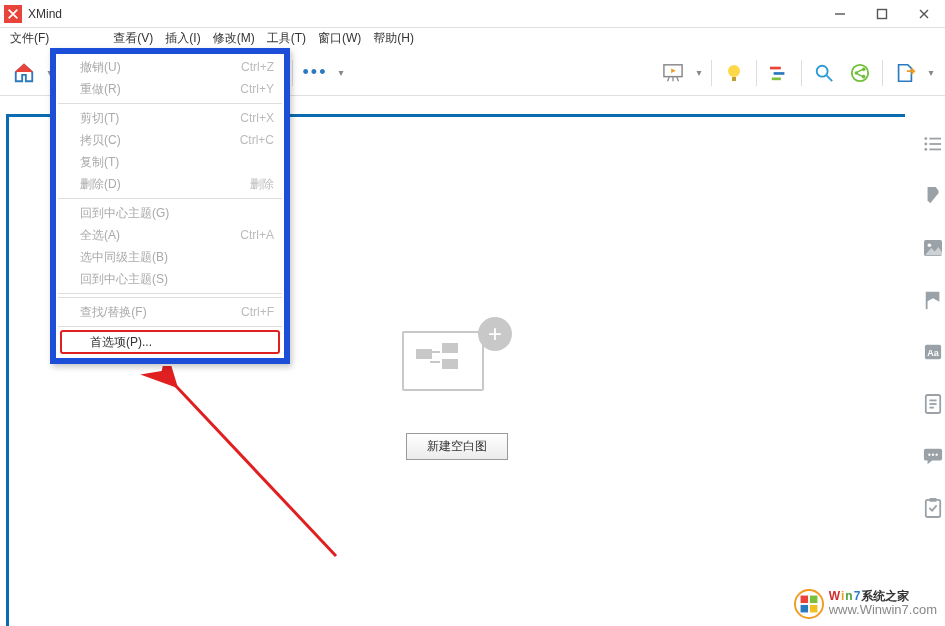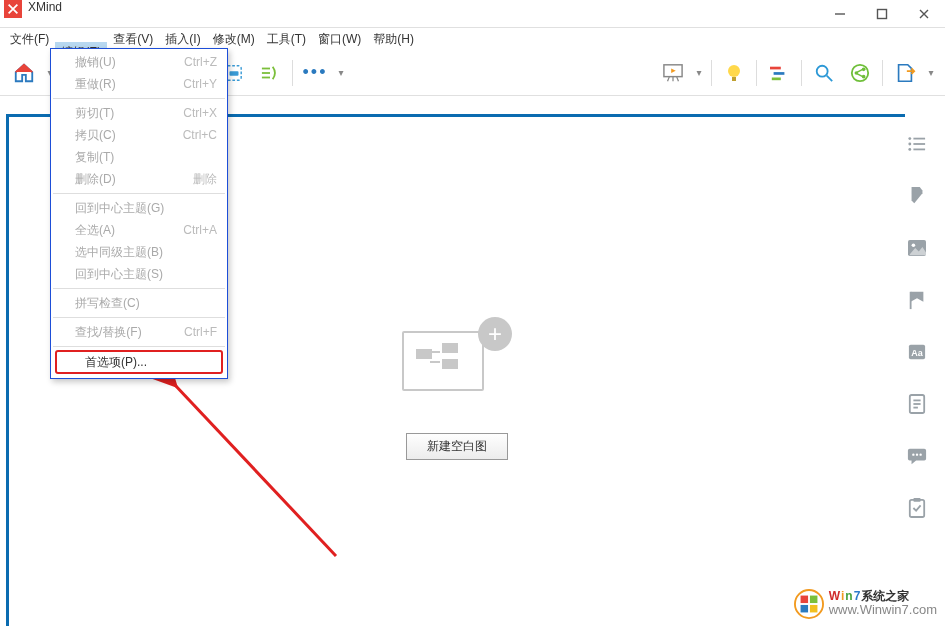--- a/index.html
+++ b/index.html
@@ -1,52 +1,52 @@
 <!DOCTYPE html>
 <html><head>
 <meta charset="utf-8">
 <style>
 * { margin: 0; padding: 0; box-sizing: border-box; font-family: "Microsoft YaHei", Arial, sans-serif; }
 body { width: 945px; height: 626px; background: #fff; position: relative; overflow: hidden; }
 
-.titlebar { height: 28px; background: #fff; display: flex; padding-left: 4px; border-bottom: 1px solid #e0e0e0; }
+.titlebar { height: 28px; background: #fff; display: flex; align-items: center; padding-left: 4px; border-bottom: 1px solid #e0e0e0; }
 .titlebar .logo { width: 18px; height: 18px; background: #e8443a; display: flex; align-items: center; justify-content: center; margin-right: 6px; }
 .titlebar .logo svg { width: 14px; height: 14px; }
 .titlebar .title { font-size: 12px; color: #333; }
 .titlebar .win-controls { margin-left: auto; display: flex; }
 .titlebar .win-controls .btn { width: 42px; height: 28px; display: flex; align-items: center; justify-content: center; color: #555; font-size: 14px; }
 
-.menubar { height: 22px; display: flex; align-items: center; padding-left: 4px; font-size: 12px; background: #fff; }
+.menubar { height: 22px; display: flex; padding-left: 4px; font-size: 12px; background: #fff; }
 .menubar .menu-item { padding: 2px 6px; color: #333; cursor: default; }
 .menubar .menu-item.active { background: #b8d8f0; margin-top: 26px; }
 
 .toolbar { height: 46px; background: #fff; border-bottom: 1px solid #e0e0e0; display: flex; align-items: center; padding: 0 8px; gap: 4px; }
 .toolbar .tb-btn { width: 32px; height: 32px; display: flex; align-items: center; justify-content: center; cursor: default; border-radius: 3px; }
 .toolbar .tb-sep { width: 1px; height: 26px; background: #ddd; margin: 0 2px; }
 .toolbar .spacer { flex: 1; }
 .toolbar .dd { width: 12px; display: flex; align-items: center; justify-content: center; color: #888; font-size: 10px; }
 .toolbar .dots { color: #2b7abf; font-size: 18px; letter-spacing: 2px; }
 
 .workspace { position: absolute; top: 96px; left: 0; right: 0; bottom: 0; display: flex; }
 .canvas-wrap { flex: 1; border: 3px solid #0a6bb0; border-right: none; border-bottom: none; margin: 18px 0 0 6px; background: #fff; position: relative; }
-.right-panel { width: 40px; background: #fff; display: flex; flex-direction: column; align-items: flex-start; padding-top: 36px; gap: 28px; }
+.right-panel { width: 40px; background: #fff; display: flex; flex-direction: column; align-items: flex-end; padding-top: 36px; gap: 28px; }
 .right-panel .panel-btn { width: 24px; height: 24px; display: flex; align-items: center; justify-content: center; color: #9aa2a8; }
 
 .placeholder { position: absolute; top: 200px; left: 50%; transform: translateX(-50%); display: flex; flex-direction: column; align-items: center; gap: 36px; }
 .placeholder .ph-icon { width: 110px; height: 80px; position: relative; }
 .placeholder .ph-box { position: absolute; left: 0; top: 14px; width: 82px; height: 60px; border: 2px solid #c8c8c8; border-radius: 2px; }
 .placeholder .ph-box::before { content: ""; position: absolute; left: 12px; top: 16px; width: 16px; height: 10px; background: #c8c8c8; }
 .placeholder .ph-box::after { content: ""; position: absolute; left: 38px; top: 10px; width: 16px; height: 10px; background: #c8c8c8; box-shadow: 0 16px 0 #c8c8c8; }
 .placeholder .ph-lines { position: absolute; left: 28px; top: 30px; width: 10px; height: 24px; }
 .placeholder .ph-lines::before { content: ""; position: absolute; left: 0; top: 4px; width: 10px; height: 2px; background: #c8c8c8; }
 .placeholder .ph-lines::after { content: ""; position: absolute; left: 0; top: 14px; width: 10px; height: 2px; background: #c8c8c8; }
 .placeholder .ph-plus { position: absolute; right: 0; top: 0; width: 34px; height: 34px; border-radius: 50%; background: #c8c8c8; color: #fff; font-size: 24px; display: flex; align-items: center; justify-content: center; }
 .placeholder .ph-btn { border: 1px solid #999; padding: 4px 20px; font-size: 12px; color: #333; background: linear-gradient(#fefefe, #ececec); }
 
-.dropdown { position: absolute; top: 48px; left: 50px; width: 178px; background: #fff; border: 1px solid #1d4ed8; box-shadow: 2px 3px 6px rgba(0,0,0,0.22); z-index: 10; padding: 2px 0; }
+.dropdown { position: absolute; top: 48px; left: 50px; width: 240px; background: #fff; border: 6px solid #1d4ed8; box-shadow: 2px 3px 6px rgba(0,0,0,0.22); z-index: 10; padding: 2px 0; }
 .dropdown .dd-row { display: flex; align-items: center; height: 22px; font-size: 12px; color: #333; padding: 0 10px 0 24px; cursor: default; }
 .dropdown .dd-row.disabled { color: #aaa; }
 .dropdown .dd-row .shortcut { margin-left: auto; color: #666; }
 .dropdown .dd-row.disabled .shortcut { color: #bbb; }
 .dropdown .dd-sep { height: 1px; background: #dedede; margin: 3px 2px; }
 .dropdown .dd-row.highlight { border: 2px solid #e02020; border-radius: 3px; margin: 2px 4px; padding-left: 28px; height: 24px; }
 
 .arrow { position: absolute; top: 366px; left: 116px; z-index: 5; pointer-events: none; }
 
 .watermark { position: absolute; right: 8px; bottom: 6px; display: flex; align-items: center; gap: 4px; font-size: 12px; color: #666; z-index: 20; }
@@ -307,23 +307,20 @@
       <span>全选(A)</span>
       <span class="shortcut">Ctrl+A</span>
     </div>
     <div class="dd-row disabled">
       <span>选中同级主题(B)</span>
     </div>
     <div class="dd-row disabled">
       <span>回到中心主题(S)</span>
     </div>
     <div class="dd-sep"></div>
-    <div class="dd-row disabled">
-      <span>拼写检查(C)</span>
-    </div>
     <div class="dd-sep"></div>
     <div class="dd-row disabled">
       <span>查找/替换(F)</span>
       <span class="shortcut">Ctrl+F</span>
     </div>
     <div class="dd-sep"></div>
     <div class="dd-row highlight">
       <span>首选项(P)...</span>
     </div>
   </div>

